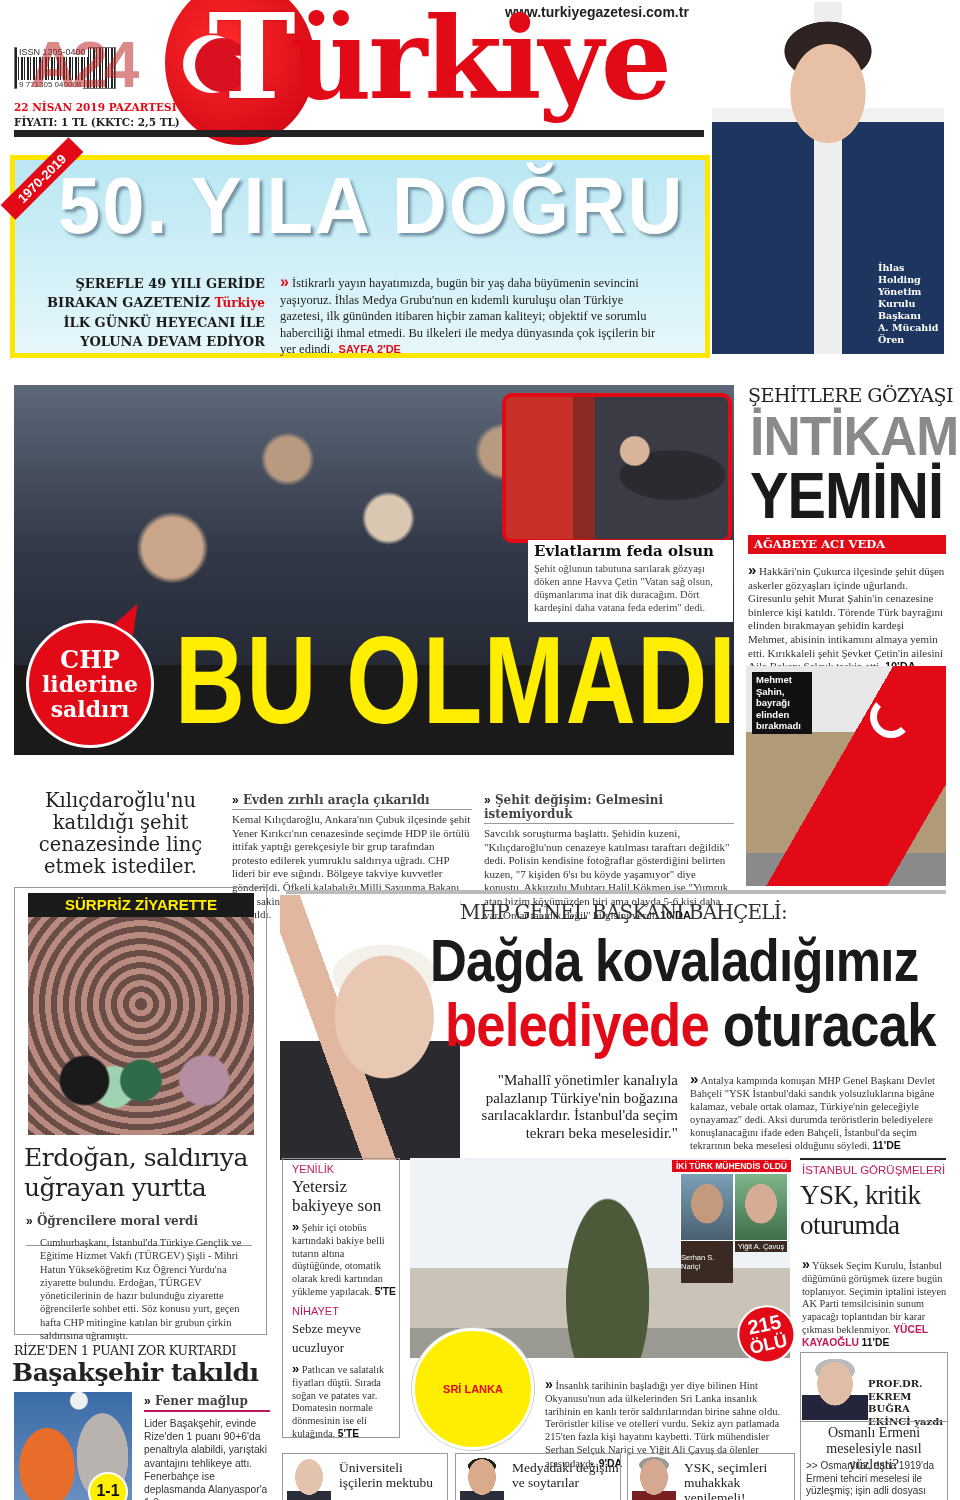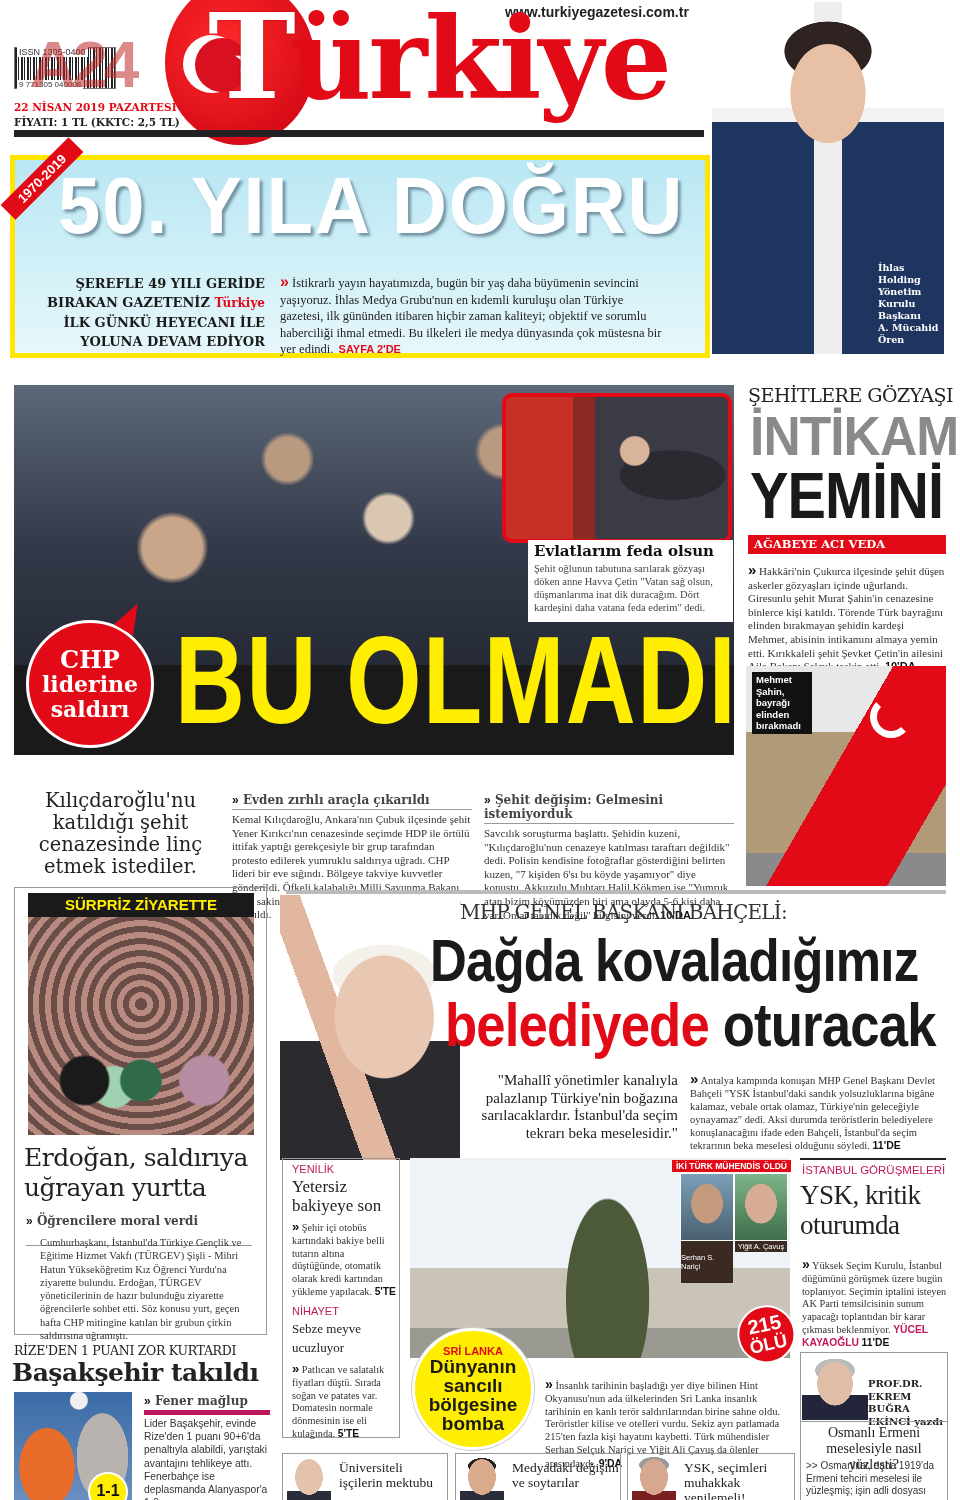--- a/index.html
+++ b/index.html
@@ -55,21 +55,21 @@
 <div class="abs cond" style="left:58px;top:160px;font-size:80px;color:#fff;text-shadow:3px 3px 3px rgba(60,90,110,.6);transform:scaleX(.95);letter-spacing:2px">50. YILA DOĞRU</div>
 
 <div class="abs serif" style="left:45px;top:274px;width:220px;text-align:right;font-size:13px;font-weight:bold;line-height:19px;color:#1a1a1a">
   <div>ŞEREFLE 49 YILI GERİDE</div>
   <div><span>BIRAKAN GAZETENİZ</span> <span class="red" style="font-size:12px">Türkiye</span></div>
   <div>İLK GÜNKÜ HEYECANI İLE</div>
   <div>YOLUNA DEVAM EDİYOR</div>
 </div>
 <div class="abs" style="left:280px;top:274px;width:385px;font-family:'Liberation Serif',serif;font-size:12.5px;line-height:16.5px;color:#222">
   <span class="red" style="font-weight:bold;font-family:'Liberation Sans',sans-serif;font-size:16px">»</span>
-  <span>İstikrarlı yayın hayatımızda, bugün bir yaş daha büyümenin sevincini yaşıyoruz. İhlas Medya Grubu'nun en kıdemli kuruluşu olan Türkiye gazetesi, ilk gününden itibaren hiçbir zaman kaliteyi; objektif ve sorumlu haberciliği ihmal etmedi. Bu ilkeleri ile medya dünyasında çok müstesna bir yer edindi.</span>
+  <span>İstikrarlı yayın hayatımızda, bugün bir yaş daha büyümenin sevincini yaşıyoruz. İhlas Medya Grubu'nun en kıdemli kuruluşu olan Türkiye gazetesi, ilk gününden itibaren hiçbir zaman kaliteyi; objektif ve sorumlu haberciliği ihmal etmedi. Bu ilkeleri ile medya dünyasında çok işçilerin bir yer edindi.</span>
   <span class="sans red" style="font-weight:bold;font-size:11px;margin-left:2px">SAYFA 2'DE</span>
 </div>
 
 <div class="abs" style="left:712px;top:2px;width:232px;height:352px;background:
        radial-gradient(ellipse 38px 50px at 50% 26%,#e8c0a6 0 98%,transparent 100%),
        radial-gradient(ellipse 44px 30px at 50% 14%,#2e2320 0 98%,transparent 100%),
        linear-gradient(180deg,transparent 0 30%,#f2f2f2 30% 34%,transparent 34%),
        linear-gradient(90deg,transparent 0 44%,#eee 44% 56%,transparent 56%),
        linear-gradient(180deg,#fff 0 32%,#1e3560 32% 100%);">
 </div>
@@ -201,26 +201,20 @@
 <div class="abs sans" style="left:681px;top:1241px;width:52px;background:#3b2a22;color:#fff;font-size:7.5px;text-align:left;padding:12px 0">Serhan S. Nariçi</div>
 <div class="abs sans" style="left:735px;top:1241px;width:52px;background:#3b2a22;color:#fff;font-size:7.5px;text-align:center;padding:1px 0">Yiğit A. Çavuş</div>
 
 <div class="abs cond" style="left:732px;top:1312px;width:58px;height:58px;border-radius:50%;background:#e30a17;border:2px solid #fff;color:#fff;display:flex;flex-direction:column;align-items:center;justify-content:center;line-height:20px;transform:rotate(-12deg);letter-spacing:0">
   <span style="font-size:20px">215</span>
   <span style="font-size:18px">ÖLÜ</span>
 </div>
 
 <div class="abs" style="left:412px;top:1328px;width:122px;height:122px;border-radius:50%;background:#ffee00;border:3px solid #fff;box-shadow:0 0 0 1px #ccc;display:flex;flex-direction:column;align-items:center;justify-content:center">
   <div class="sans" style="font-size:11px;font-weight:bold;color:#e30a17">SRİ LANKA</div>
-  <div class="cond" style="font-size:19px;line-height:19px;color:#1a1a1a;text-align:center;letter-spacing:0">
-    <div>Dünyanın</div>
-    <div>sancılı</div>
-    <div>bölgesine</div>
-    <div>bomba</div>
-  </div>
 </div>
 <div class="abs body-txt" style="left:545px;top:1378px;width:240px;font-size:10.5px;line-height:12.8px">
   <span class="raquo" style="font-size:14px">»</span>
   <span>İnsanlık tarihinin başladığı yer diye bilinen Hint Okyanusu'nun ada ülkelerinden Sri Lanka insanlık tarihinin en kanlı terör saldırılarından birine sahne oldu. Teröristler kilise ve otelleri vurdu. Sekiz ayrı patlamada 215'ten fazla kişi hayatını kaybetti. Türk mühendisler Serhan Selçuk Nariçi ve Yiğit Ali Çavuş da ölenler arasındaydı.</span>
   <b class="sans" style="color:#111">9'DA</b>
 </div>
 
 <div class="abs" style="left:800px;top:1158px;width:146px;height:2px;background:#222"></div>
 <div class="abs kicker" style="left:802px;top:1164px;font-size:11.5px">İSTANBUL GÖRÜŞMELERİ</div>
 <div class="abs" style="left:800px;top:1180px;width:150px;font-family:'Liberation Serif',serif;font-size:27px;line-height:30px;color:#222;letter-spacing:-.5px">YSK, kritik oturumda</div>
@@ -243,21 +237,21 @@
 <div class="abs" style="left:806px;top:1460px;width:140px;font-family:'Liberation Sans',sans-serif;font-size:10px;line-height:12.5px;color:#333">&gt;&gt; Osmanlılar, daha 1919'da Ermeni tehciri meselesi ile yüzleşmiş; işin adli dosyası</div>
 
 <div class="abs" style="left:14px;top:1343px;font-family:'DejaVu Serif',serif;font-size:12.5px;color:#222;letter-spacing:-.3px">RİZE'DEN 1 PUANI ZOR KURTARDI</div>
 <div class="abs serif" style="left:12px;top:1358px;font-size:25px;font-weight:bold;color:#222;letter-spacing:-.5px">Başakşehir takıldı</div>
 <div class="abs" style="left:14px;top:1392px;width:118px;height:108px;background:
        radial-gradient(circle at 55% 8%,#f0f0f0 0 7%,transparent 8%),
        radial-gradient(ellipse 28px 40px at 28% 70%,#e86d2a 0 98%,transparent 100%),
        radial-gradient(ellipse 26px 44px at 75% 60%,#b8b3ae 0 98%,transparent 100%),
        linear-gradient(#3a6ba6,#6a8ec0)"></div>
 <div class="abs cond" style="left:88px;top:1472px;width:40px;height:40px;border-radius:50%;background:#ffee00;border:2px solid #fff;color:#111;font-size:16px;text-align:center;line-height:34px;letter-spacing:0">1-1</div>
-<div class="abs serif" style="left:144px;top:1394px;width:126px;border-bottom:5px solid #be185d;padding-bottom:2px;font-size:12px;font-weight:bold;color:#444">
+<div class="abs serif" style="left:144px;top:1394px;width:126px;border-bottom:2px solid #be185d;padding-bottom:2px;font-size:12px;font-weight:bold;color:#444">
   <span class="raquo">»</span> <span>Fener mağlup</span>
 </div>
 <div class="abs" style="left:144px;top:1417px;width:128px;font-family:'Liberation Sans',sans-serif;font-size:10.3px;line-height:13.2px;color:#333">Lider Başakşehir, evinde Rize'den 1 puanı 90+6'da penaltıyla alabildi, yarıştaki avantajını tehlikeye attı. Fenerbahçe ise deplasmanda Alanyaspor'a 1-0</div>
 
 <div class="abs boxline" style="left:282px;top:1453px;width:166px;height:50px;overflow:hidden">
   <div style="position:absolute;left:4px;top:2px;width:44px;height:50px;background:radial-gradient(ellipse 14px 18px at 50% 42%,#e3c3ae 0 98%,transparent 100%),linear-gradient(180deg,#fff 0 70%,#2a2d3a 70%)"></div>
   <div style="position:absolute;left:56px;top:6px;width:106px;font-family:'Liberation Serif',serif;font-size:13.5px;line-height:15px;color:#222">Üniversiteli işçilerin mektubu</div>
 </div>
 <div class="abs boxline" style="left:455px;top:1453px;width:166px;height:50px;overflow:hidden">
   <div style="position:absolute;left:4px;top:2px;width:44px;height:50px;background:radial-gradient(ellipse 14px 18px at 50% 42%,#d9ab8c 0 98%,transparent 100%),radial-gradient(ellipse 14px 8px at 50% 20%,#222 0 98%,transparent 100%),linear-gradient(180deg,#fff 0 70%,#2a2d3a 70%)"></div>

